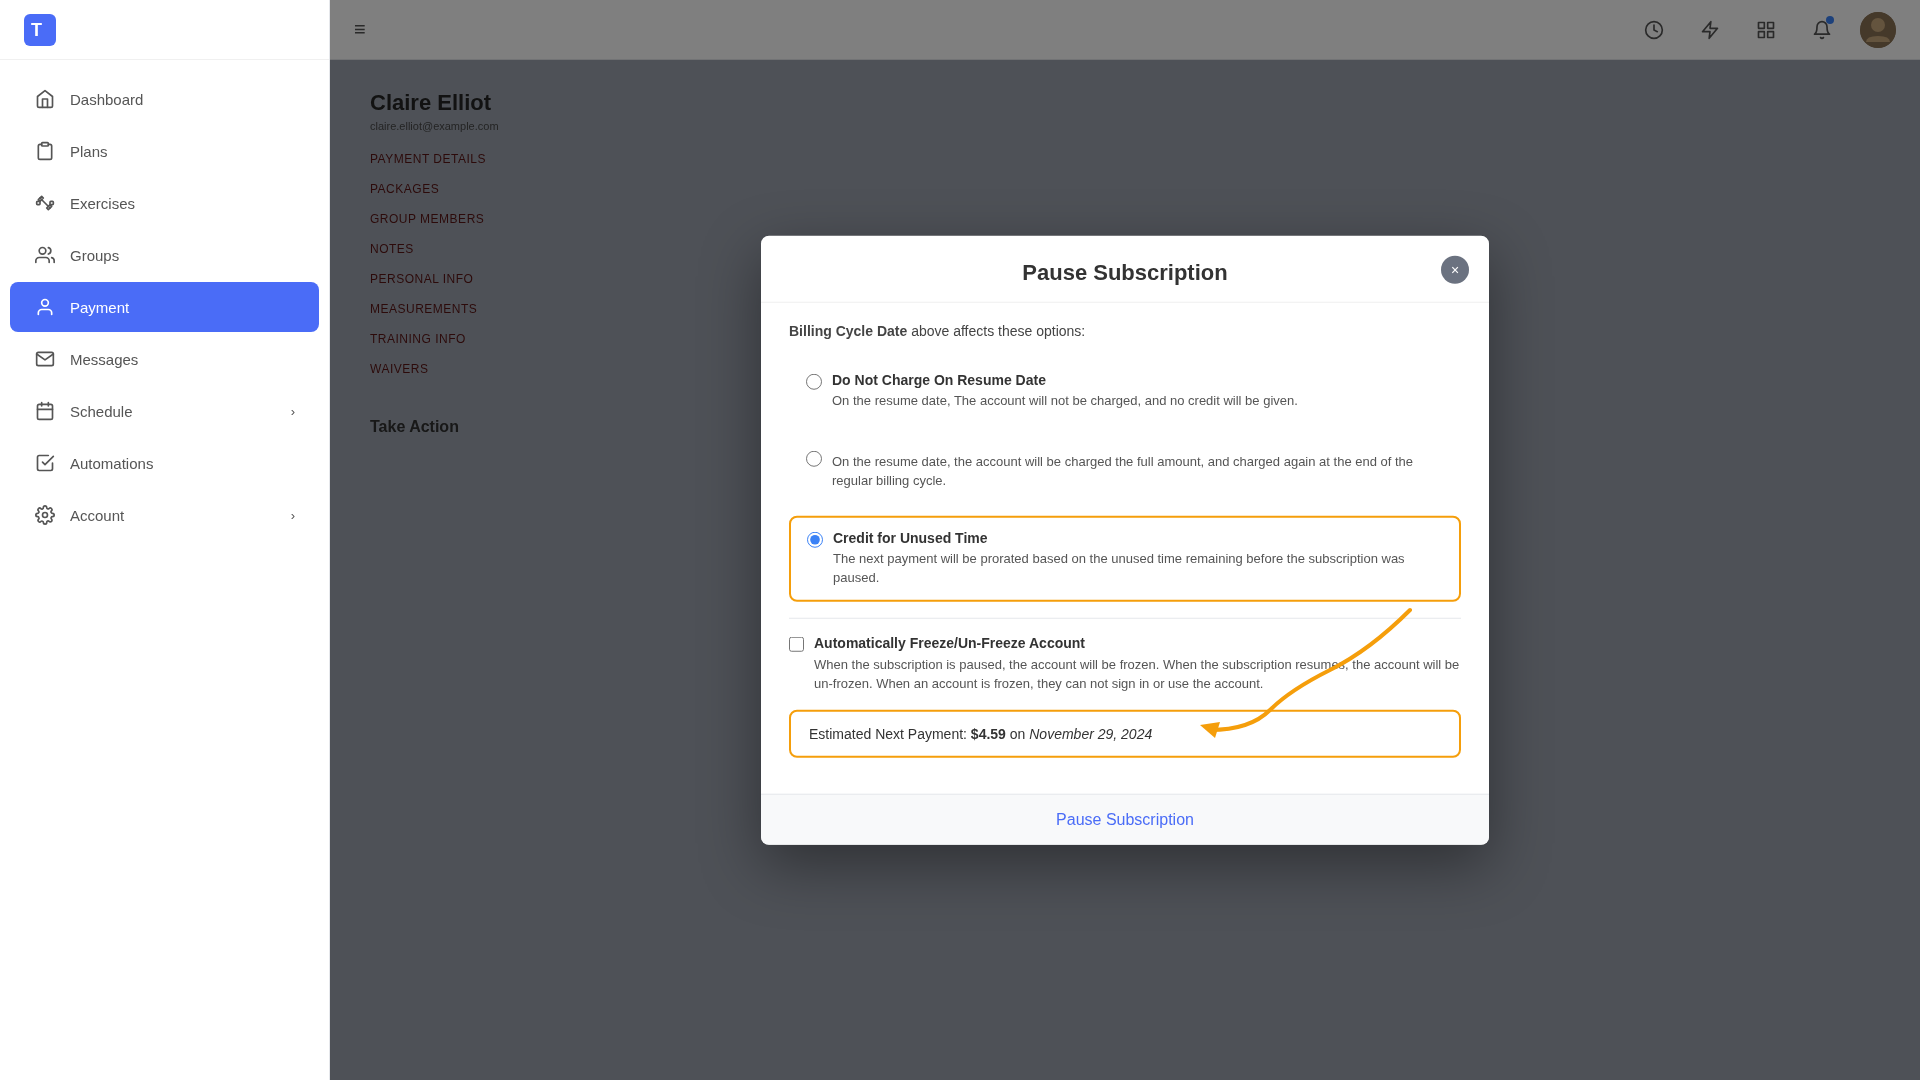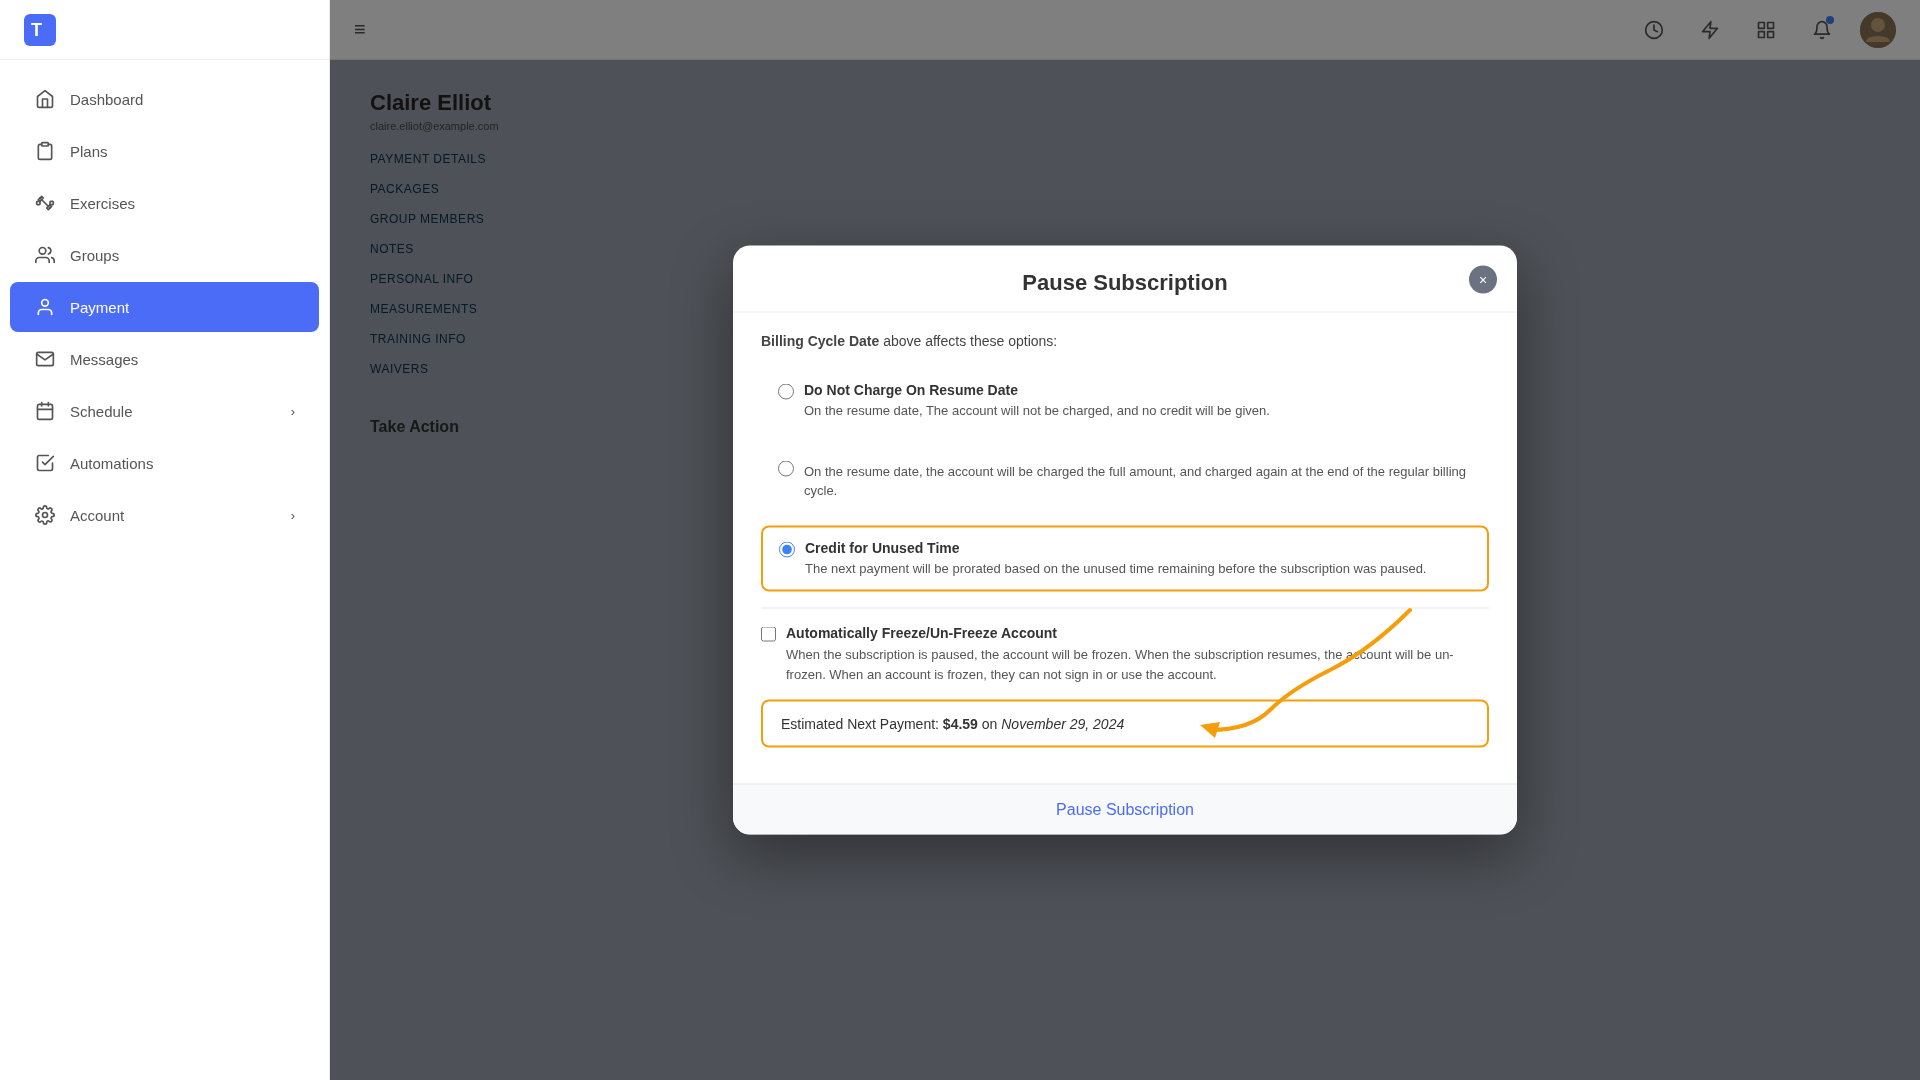--- a/index.html
+++ b/index.html
@@ -71,40 +71,40 @@
     
     .bg-content {
       flex: 1;
       padding: 30px 40px;
       position: relative;
       filter: brightness(0.7);
     }
     .bg-client-name { font-size: 22px; font-weight: 600; color: #333; margin-bottom: 4px; }
     .bg-subtitle { font-size: 11px; color: #666; margin-bottom: 20px; }
     .bg-section { margin-bottom: 16px; }
-    .bg-label { font-size: 12px; color: #0c4a6e; text-transform: uppercase; letter-spacing: 0.5px; margin-bottom: 4px; }
+    .bg-label { font-size: 12px; color: #7f1d1d; text-transform: uppercase; letter-spacing: 0.5px; margin-bottom: 4px; }
     .bg-value { font-size: 14px; color: #444; }
 
     
     .overlay {
       position: absolute;
       top: 0; left: 0; right: 0; bottom: 0;
       background: rgba(0,0,0,0.5);
       z-index: 20;
     }
 
     
     .modal {
       position: absolute;
       top: 50%;
       left: 50%;
       transform: translate(-50%, -50%);
       background: #fff;
-      border-radius: 17px;
-      width: 784px;
+      border-radius: 8px;
+      width: 728px;
       max-height: 640px;
       z-index: 30;
       box-shadow: 0 20px 60px rgba(0,0,0,0.4);
       overflow: hidden;
       display: flex;
       flex-direction: column;
     }
     .modal-header {
       padding: 24px 28px 16px;
       text-align: center;

